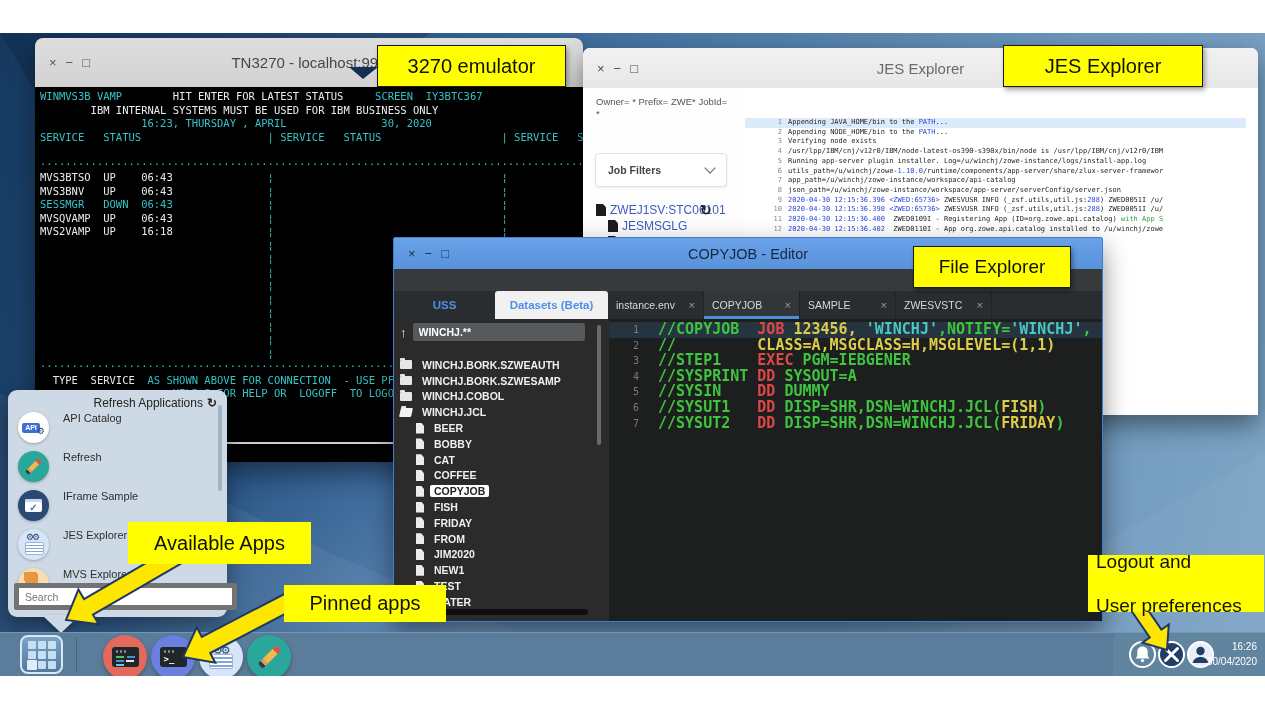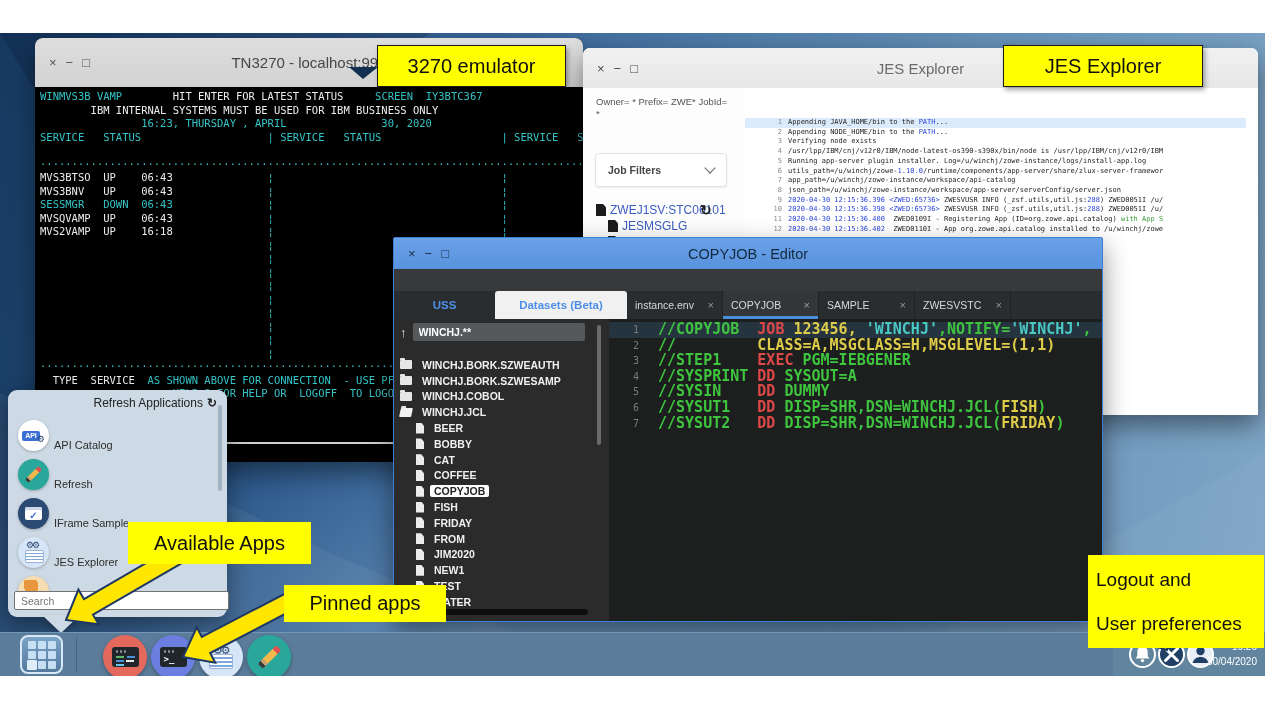--- a/index.html
+++ b/index.html
@@ -67,21 +67,21 @@
           box-sizing:border-box;border-radius:2px;}
   .ed-titlebar{height:31px;background:linear-gradient(#6aa2e8,#5892dc);display:flex;align-items:center;}
   .ed-titlebar .winctl span{color:#1b2f45;}
   .ed-title{position:absolute;left:0;right:0;text-align:center;font-size:14.5px;color:#14293e;}
   .ed-menubar{position:absolute;left:0;top:31px;width:100%;height:22px;background:#37393b;display:flex;
               align-items:center;gap:18px;padding-left:14px;box-sizing:border-box;}
   .ed-menu{font-size:11px;color:#e8e8e8;}
   .ed-tabsrow{position:absolute;left:0;top:53px;width:100%;height:28px;background:#2a2d2f;display:flex;}
   .ptab{width:101px;display:flex;align-items:center;justify-content:center;font-size:11.5px;font-weight:700;
         color:#4f8fe8;}
-  .ptab.sel{width:132px;background:#f1f1f1;border-radius:3px 3px 0 0;}
+  .ptab.sel{width:113px;background:#f1f1f1;border-radius:3px 3px 0 0;}
   .ftab{width:96px;display:flex;align-items:center;justify-content:space-between;padding:0 8px;
         box-sizing:border-box;font-size:10.5px;color:#d8d8d8;border-right:1px solid #222;}
   .ftab .x{color:#9a9a9a;font-size:11px;}
   .ftab.active{background:#333639;box-shadow:inset 0 -3px 0 #4a90d9;}
   .ed-body{position:absolute;left:0;top:81px;right:0;bottom:0;}
   .ed-tree{position:absolute;left:0;top:0;width:215px;bottom:0;background:#2b2b2b;overflow:hidden;}
   .ed-search-row{position:absolute;left:6px;top:4px;display:flex;align-items:center;gap:6px;}
   .ed-up{color:#eee;font-size:13px;}
   .ed-filter{width:160px;height:18px;background:#55595c;border:none;border-radius:2px;color:#fff;
              font-size:10.5px;font-weight:600;padding:0 6px;font-family:"Liberation Sans",sans-serif;}
@@ -110,24 +110,24 @@
   
   .launcher{position:absolute;left:8px;top:357px;width:219px;height:227px;background:#cdd9e5;
             border-radius:9px;box-shadow:0 8px 22px rgba(0,0,0,.4);}
   .launcher-tail{position:absolute;left:42px;top:582px;width:0;height:0;
                  border-left:19px solid transparent;border-right:19px solid transparent;
                  border-top:18px solid #cdd9e5;filter:drop-shadow(0 3px 3px rgba(0,0,0,.25));}
   .l-refresh{position:absolute;right:10px;top:6px;display:flex;align-items:center;gap:4px;}
   .l-refresh .t{font-size:12px;color:#222;}
   .l-refresh .r{font-size:12px;color:#222;font-weight:700;}
   .l-apps{position:absolute;left:10px;top:22px;}
-  .l-item{display:flex;align-items:flex-end;gap:5px;height:39px;}
+  .l-item{display:flex;align-items:flex-start;gap:14px;height:39px;}
   .l-item .lab{font-size:11px;color:#2e2e2e;}
   .l-scroll{position:absolute;right:5px;top:15px;width:4px;height:86px;background:#9fb3c2;border-radius:2px;}
-  .l-search{position:absolute;left:6px;bottom:7px;width:201px;height:17px;border:1px solid #737373;
+  .l-search{position:absolute;left:6px;bottom:7px;width:201px;height:17px;border:5px solid #737373;
             border-radius:2px;background:#fff;font-size:10.5px;color:#333;padding:0 6px;
             font-family:"Liberation Sans",sans-serif;}
 
   
   .ic{width:31px;height:31px;border-radius:50%;display:flex;align-items:center;justify-content:center;
       position:relative;flex:0 0 auto;box-shadow:0 1px 3px rgba(0,0,0,.25);}
   .ic.api{background:#fff;}
   .ic.api::before{content:"API";font-size:7px;font-weight:700;color:#fff;background:#3b6fd4;
                   padding:1.5px 3px;border-radius:2px;}
   .ic.api::after{content:"⚙";font-size:9px;color:#2b4a73;margin-left:-3px;margin-top:6px;}
@@ -489,21 +489,22 @@
 
   <svg class="overlay" width="1265" height="712">
     <polygon points="349,67 378,67 363,79" fill="#132f52"></polygon>
     <polygon points="178.5,544.2 84,599.1 78.4,589.6 66,620 98.6,624.2 93,614.7 187.5,559.8" fill="#ffe600" stroke="#1f3864" stroke-width="2"></polygon>
     <polygon points="295.8,588 201.8,637 196.8,627.3 183,657 215.2,662.7 210.2,653 304.2,604" fill="#ffe600" stroke="#1f3864" stroke-width="2"></polygon>
     <polygon points="1132.2,612 1149.8,637.5 1142.4,642.6 1167,650 1168.8,624.4 1161.4,629.5 1143.8,604" fill="#ffe600" stroke="#1f3864" stroke-width="2"></polygon>
   </svg>
 
   <div class="callout bordered" style="left:377px;top:45px;width:163px;height:40px;justify-content:center;">3270 emulator</div>
   <div class="callout bordered" style="left:1003px;top:45px;width:174px;height:40px;justify-content:center;">JES Explorer</div>
+  <div class="callout bordered" style="left:913px;top:246px;width:132px;height:40px;justify-content:center;font-size:19px;">File Explorer</div>
   <div class="callout" style="left:128px;top:522px;width:159px;height:42px;justify-content:center;">Available Apps</div>
   <div class="callout" style="left:252px;top:585px;width:138px;height:37px;justify-content:center;margin-left:32px;">Pinned apps</div>
-  <div class="callout" style="left:1088px;top:555px;width:160px;height:57px;padding:18px 8px;font-size:19px;">
+  <div class="callout" style="left:1088px;top:555px;width:160px;height:57px;padding:0 8px;font-size:19px;">
     <div>
       <div>Logout and</div>
       <div>User preferences</div>
     </div>
   </div>
 </div>
 
 </body></html>

